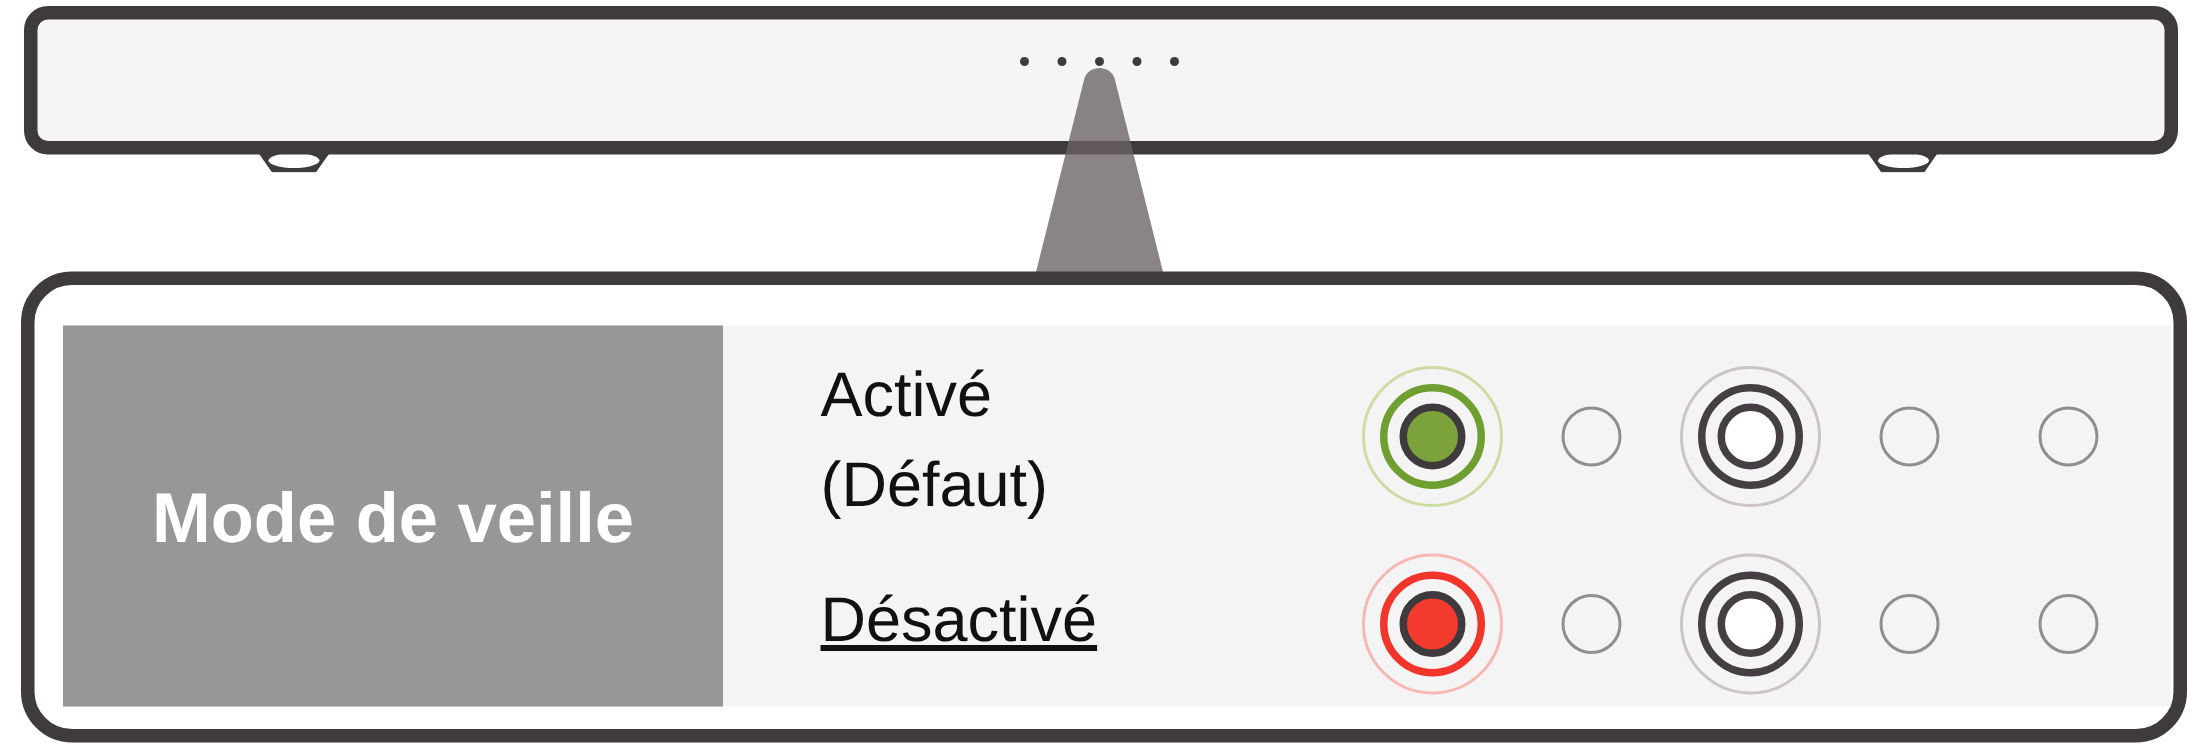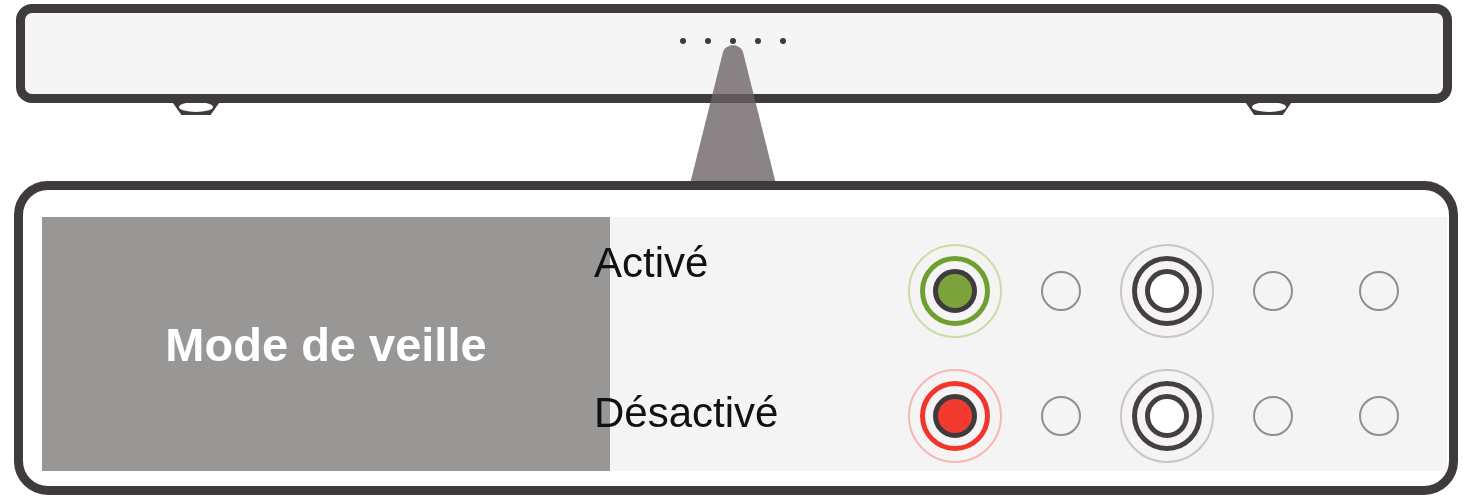--- a/index.html
+++ b/index.html
@@ -39,32 +39,32 @@
   .panel{
     position:absolute;left:14px;top:181px;width:1444px;height:314px;
     box-sizing:border-box;border:9px solid var(--outline);
     border-radius:34px;background:var(--panel-fill);z-index:3;
   }
   .content{
     position:absolute;left:19px;top:27px;width:1405px;height:254px;
     background:var(--content-bg);
   }
   .label-block{
-    position:absolute;left:0;top:0;width:568px;height:254px;
+    position:absolute;left:0;top:0;width:440px;height:254px;
     background:var(--label-bg);color:var(--label-text);
     font-weight:bold;font-size:47px;line-height:65px;
     display:flex;flex-direction:column;justify-content:center;
     align-items:center;text-align:center;
   }
   .state-label{
     position:absolute;left:505px;color:var(--state-text);
-    font-size:42px;line-height:60px;font-weight:400;margin-left:47px;
+    font-size:42px;line-height:60px;font-weight:400;
   }
   .state-0{top:16px;}
-  .state-1{top:166px;}
+  .state-1{top:166px;text-decoration:underline;}
 
   
   .led-strip{position:absolute;left:860px;display:flex;}
   .strip-0{top:21px;}
   .strip-1{top:146px;}
   .led{position:relative;width:106px;height:106px;flex:0 0 106px;}
   .led>span{
     position:absolute;left:50%;top:50%;transform:translate(-50%,-50%);
     border-radius:50%;box-sizing:border-box;
   }
@@ -101,20 +101,21 @@
 
   <div class="panel">
     <div class="content">
 
       <div class="label-block">
         <div>Mode de veille</div>
       </div>
 
       <div class="state-label state-0">
         <div>Activé</div>
+        <div>(Défaut)</div>
       </div>
 
       <div class="state-label state-1">
         <div>Désactivé</div>
       </div>
 
       <div class="led-strip strip-0">
           <span class="led on" style="--corec: #7ca33b; --coreb: #3f3a3d; --ring: #6f9e31; --glow: #cbdca4;">
             <span class="halo"></span>
             <span class="ringm"></span>

